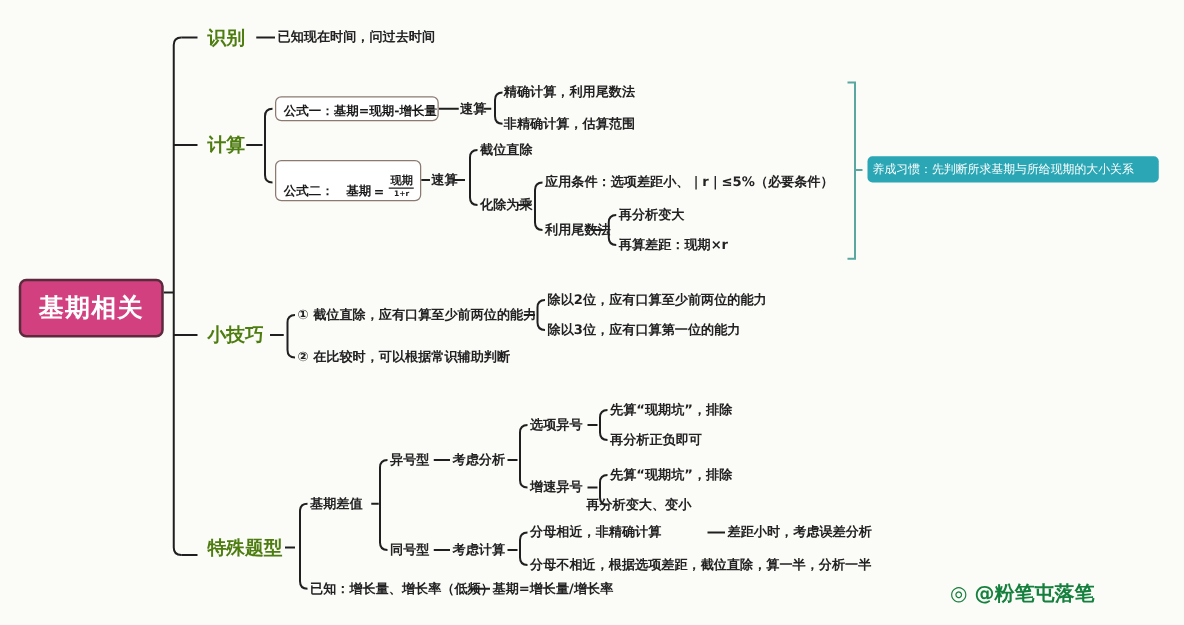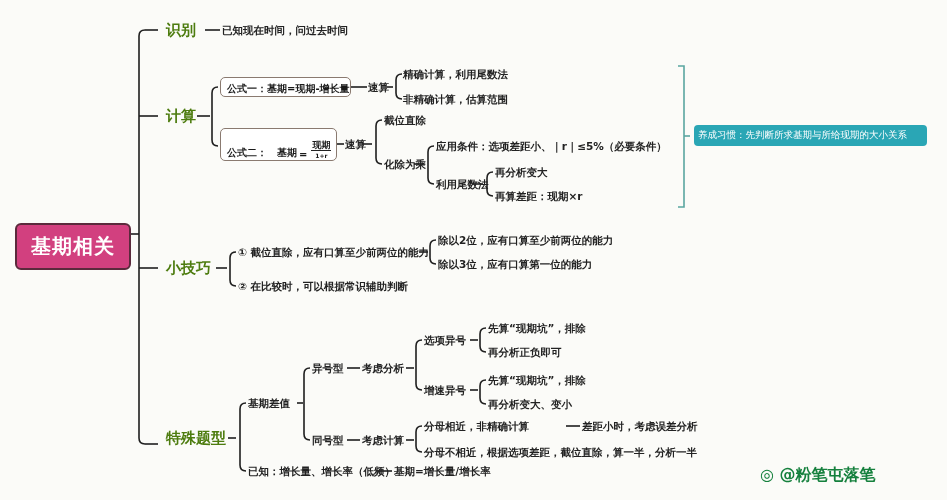--- a/index.html
+++ b/index.html
@@ -136,21 +136,21 @@
 <div class="t l2" style="left:238px;top:280px">② 在比较时，可以根据常识辅助判断</div>
 
 <div class="t l2" style="left:248px;top:397px">基期差值</div>
 <div class="t l2" style="left:312px;top:362px">异号型</div>
 <div class="t l2" style="left:362px;top:362px">考虑分析</div>
 <div class="t l2" style="left:424px;top:334px">选项异号</div>
 <div class="t l2" style="left:488px;top:322px">先算“现期坑”，排除</div>
 <div class="t l2" style="left:488px;top:346px">再分析正负即可</div>
 <div class="t l2" style="left:424px;top:384px">增速异号</div>
 <div class="t l2" style="left:488px;top:374px">先算“现期坑”，排除</div>
-<div class="t l2" style="left:488px;top:398px">再分析变大、变小</div>
+<div class="t l2" style="left:469px;top:398px">再分析变大、变小</div>
 <div class="t l2" style="left:312px;top:434px">同号型</div>
 <div class="t l2" style="left:362px;top:434px">考虑计算</div>
 <div class="t l2" style="left:424px;top:420px">分母相近，非精确计算</div>
 <div class="t l2" style="left:582px;top:420px">差距小时，考虑误差分析</div>
 <div class="t l2" style="left:424px;top:446px">分母不相近，根据选项差距，截位直除，算一半，分析一半</div>
 <div class="t l2" style="left:248px;top:465px">已知：增长量、增长率（低频）</div>
 <div class="t l2" style="left:394px;top:465px">基期=增长量/增长率</div>
 
 <div class="wm"><span>◎</span> <span>@粉笔屯落笔</span></div>
 

